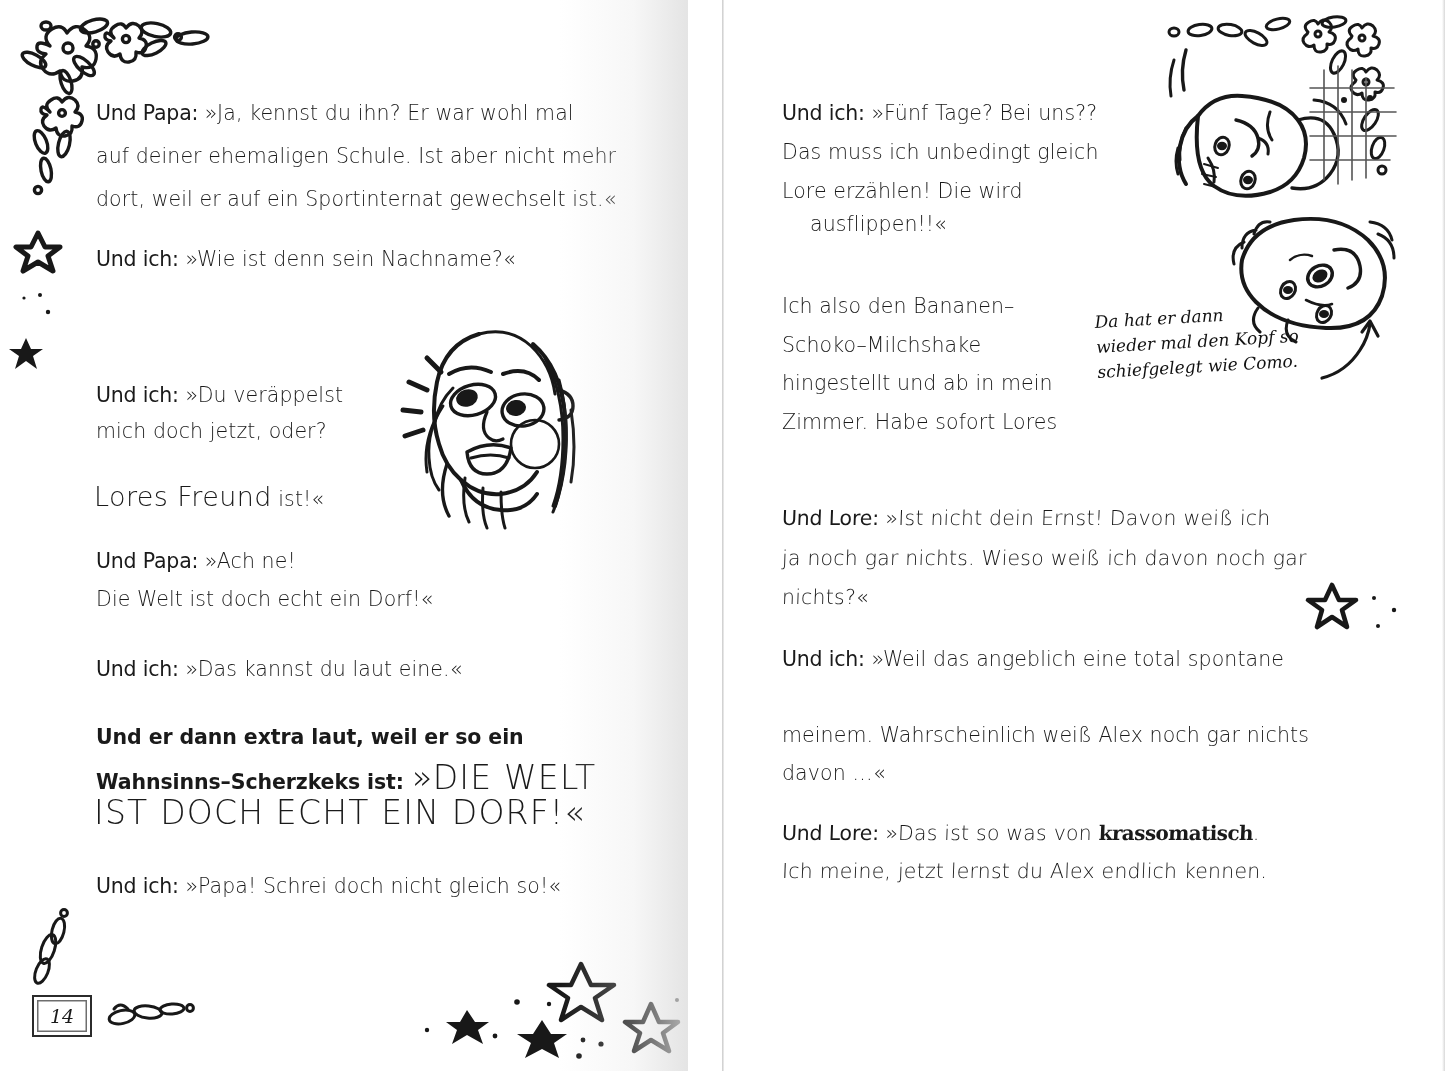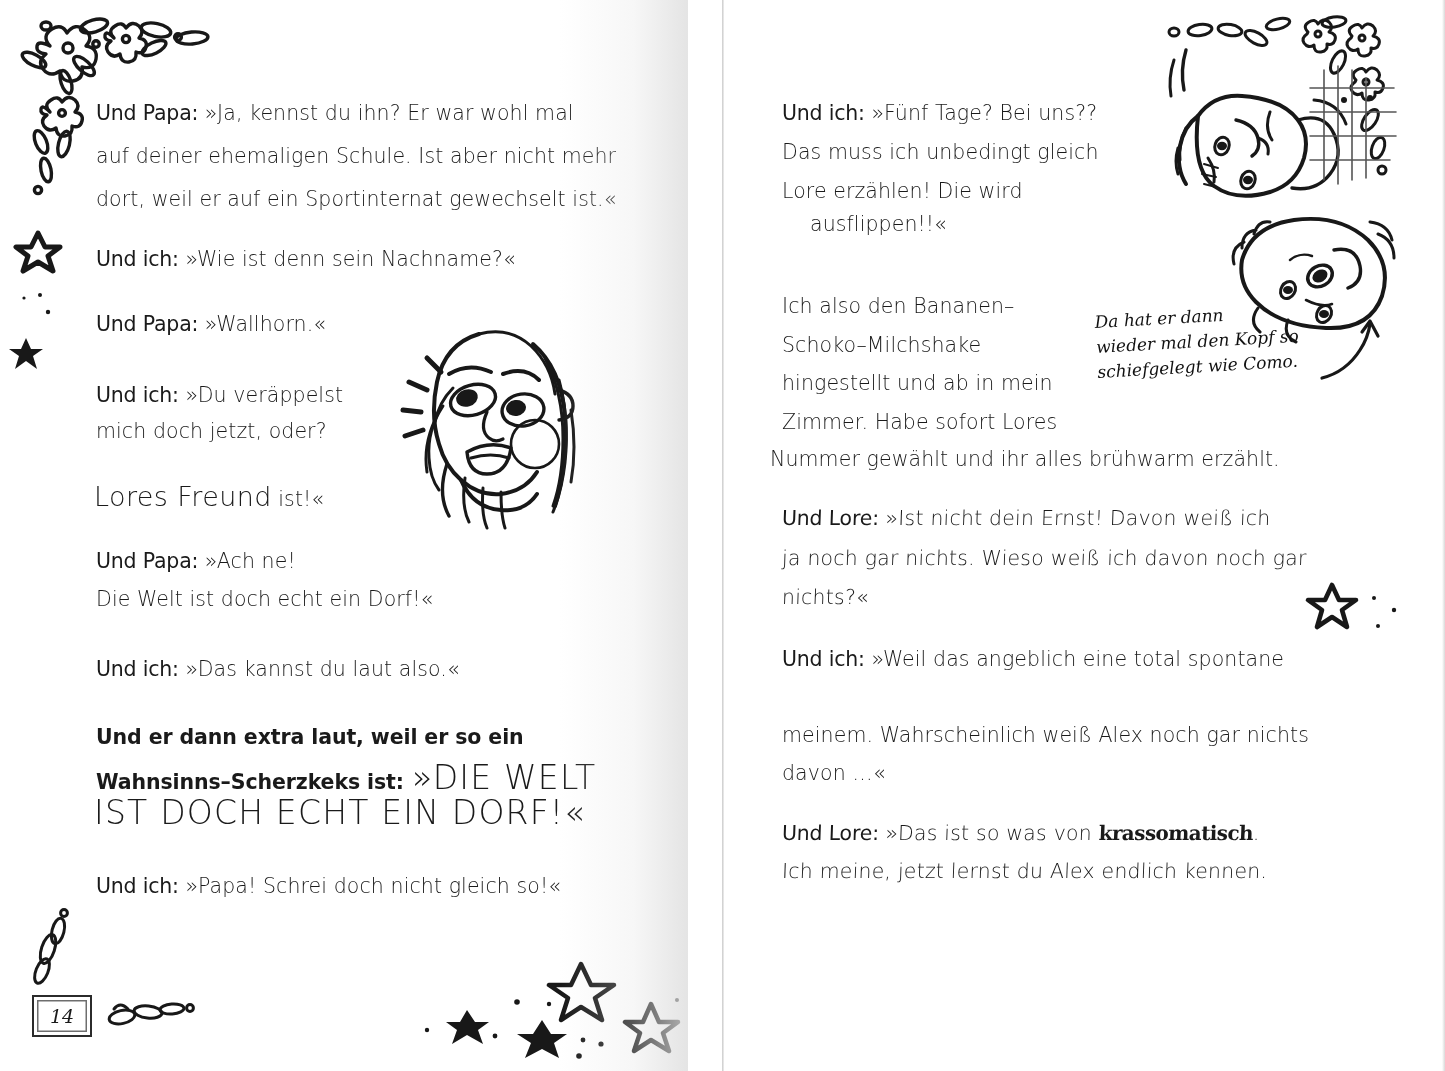--- a/index.html
+++ b/index.html
@@ -174,43 +174,40 @@
       <span>auf deiner ehemaligen Schule. Ist aber nicht mehr</span>
     </div>
     <div class="txt body-line" style="left:96px;top:178px;">
       <span>dort, weil er auf ein Sportinternat gewechselt ist.«</span>
     </div>
 
     <div class="txt body-line" style="left:96px;top:238px;">
       <span class="spk">Und ich:</span><span> »Wie ist denn sein Nachname?«</span>
     </div>
 
-    <div class="txt body-line" style="left:96px;top:303px;">
-      <span class="spk">Und Papa:</span><span> »Wallhorn.«</span>
-    </div>
 
     <div class="txt body-line" style="left:96px;top:374px;">
       <span class="spk">Und ich:</span><span> »Du veräppelst</span>
     </div>
     <div class="txt body-line" style="left:96px;top:410px;">
       <span>mich doch jetzt, oder?</span>
     </div>
     <div class="txt" style="left:94px;top:478px;">
       <span class="big-name">Lores Freund</span><span class="body-line"> ist!«</span>
     </div>
 
     <div class="txt body-line" style="left:96px;top:540px;">
       <span class="spk">Und Papa:</span><span> »Ach ne!</span>
     </div>
     <div class="txt body-line" style="left:96px;top:578px;">
       <span>Die Welt ist doch echt ein Dorf!«</span>
     </div>
 
     <div class="txt body-line" style="left:96px;top:648px;">
-      <span class="spk">Und ich:</span><span> »Das kannst du laut also.«</span>
+      <span class="spk">Und ich:</span><span> »Das kannst du laut eine.«</span>
     </div>
 
     <div class="txt bold-blk" style="left:96px;top:725px;white-space:nowrap;">Und er dann extra laut, weil er so ein</div>
     <div class="txt" style="left:96px;top:758px;white-space:nowrap;">
       <span class="bold-blk">Wahnsinns–Scherzkeks ist:</span><span class="shout" style="margin-left:8px;">»DIE WELT</span>
     </div>
     <div class="txt shout" style="left:94px;top:793px;white-space:nowrap;">IST DOCH ECHT EIN DORF!«</div>
 
     <div class="txt body-line" style="left:96px;top:865px;">
       <span class="spk">Und ich:</span><span> »Papa! Schrei doch nicht gleich so!«</span>
@@ -409,23 +406,20 @@
     </div>
     <div class="txt body-line" style="left:94px;top:324px;">
       <span>Schoko–Milchshake</span>
     </div>
     <div class="txt body-line" style="left:94px;top:362px;">
       <span>hingestellt und ab in mein</span>
     </div>
     <div class="txt body-line" style="left:94px;top:401px;">
       <span>Zimmer. Habe sofort Lores</span>
     </div>
-    <div class="txt body-line" style="left:82px;top:438px;">
-      <span>Nummer gewählt und ihr alles brühwarm erzählt.</span>
-    </div>
 
     <div class="txt body-line lore" style="left:94px;top:497px;">
       <span class="spk">Und Lore:</span><span> »Ist nicht dein Ernst! Davon weiß ich</span>
     </div>
     <div class="txt body-line lore" style="left:94px;top:537px;">
       <span>ja noch gar nichts. Wieso weiß ich davon noch gar</span>
     </div>
     <div class="txt body-line lore" style="left:94px;top:576px;">
       <span>nichts?«</span>
     </div>

